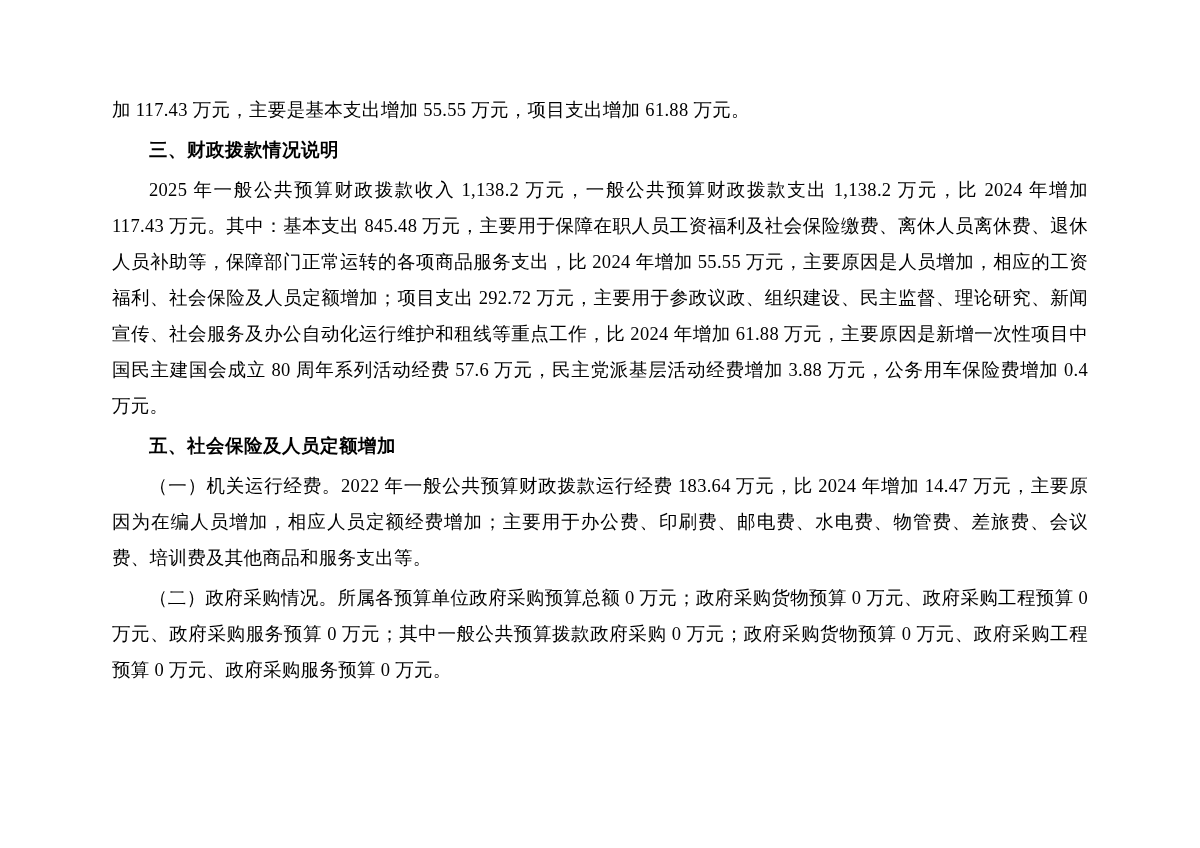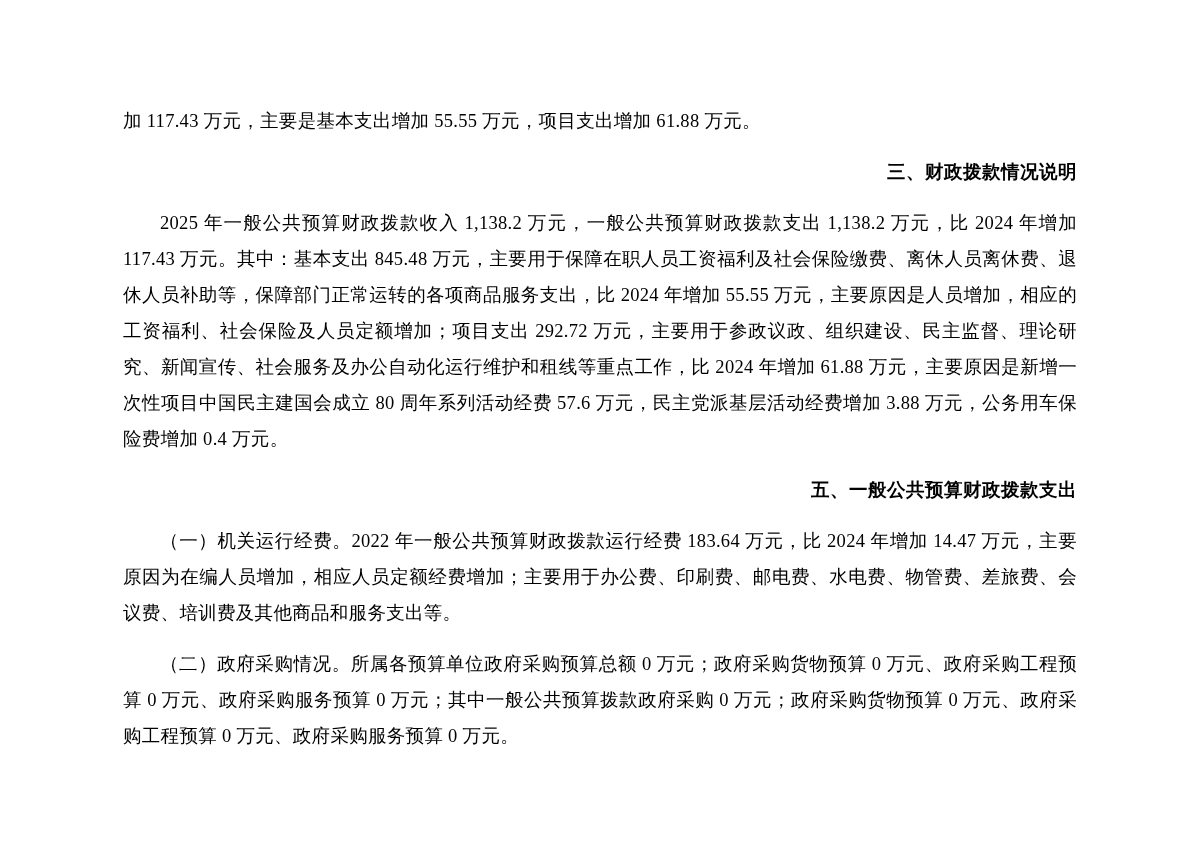--- a/index.html
+++ b/index.html
@@ -18,21 +18,21 @@
     width: 1200px;
     height: 848px;
     box-sizing: border-box;
     padding: 88px 108px 0 108px;
     background: #ffffff;
   }
   .doc-body {
     width: 984px;
   }
   p {
-    margin: 15px;
+    margin: 4px;
     padding: 0;
   }
   .para {
     font-size: 18.5px;
     line-height: 36px;
     text-align: justify;
     text-justify: inter-ideograph;
     text-indent: 2em;
     letter-spacing: 0.3px;
     font-family: "Liberation Serif", "DejaVu Serif", serif;
@@ -41,38 +41,37 @@
     text-indent: 0;
   }
   .heading {
     font-size: 18.5px;
     line-height: 36px;
     text-indent: 2em;
     font-weight: bold;
     font-family: "DejaVu Sans", "Liberation Sans", sans-serif;
     letter-spacing: 0.5px;
     margin-top: 2px;
-    text-align: right;
   }
 </style>
 </head>
 <body>
 
 <div class="page">
   <div class="doc-body">
 
     <p class="para no-indent">加 117.43 万元，主要是基本支出增加 55.55 万元，项目支出增加 61.88 万元。</p>
 
     <p class="heading">三、财政拨款情况说明</p>
 
     <p class="para">2025 年一般公共预算财政拨款收入 1,138.2 万元，一般公共预算财政拨款支出 1,138.2 万元，比 2024 年增加 117.43 万元。其中：基本支出 845.48 万元，主要用于保障在职人员工资福利及社会保险缴费、离休人员离休费、退休人员补助等，保障部门正常运转的各项商品服务支出，比 2024 年增加 55.55 万元，主要原因是人员增加，相应的工资福利、社会保险及人员定额增加；项目支出 292.72 万元，主要用于参政议政、组织建设、民主监督、理论研究、新闻宣传、社会服务及办公自动化运行维护和租线等重点工作，比 2024 年增加 61.88 万元，主要原因是新增一次性项目中国民主建国会成立 80 周年系列活动经费 57.6 万元，民主党派基层活动经费增加 3.88 万元，公务用车保险费增加 0.4 万元。</p>
 
 
 
 
-    <p class="heading">五、一般公共预算财政拨款支出</p>
+    <p class="heading">五、社会保险及人员定额增加</p>
 
     <p class="para">（一）机关运行经费。2022 年一般公共预算财政拨款运行经费 183.64 万元，比 2024 年增加 14.47 万元，主要原因为在编人员增加，相应人员定额经费增加；主要用于办公费、印刷费、邮电费、水电费、物管费、差旅费、会议费、培训费及其他商品和服务支出等。</p>
 
     <p class="para">（二）政府采购情况。所属各预算单位政府采购预算总额 0 万元；政府采购货物预算 0 万元、政府采购工程预算 0 万元、政府采购服务预算 0 万元；其中一般公共预算拨款政府采购 0 万元；政府采购货物预算 0 万元、政府采购工程预算 0 万元、政府采购服务预算 0 万元。</p>
 
   </div>
 </div>
 
 </body></html>

